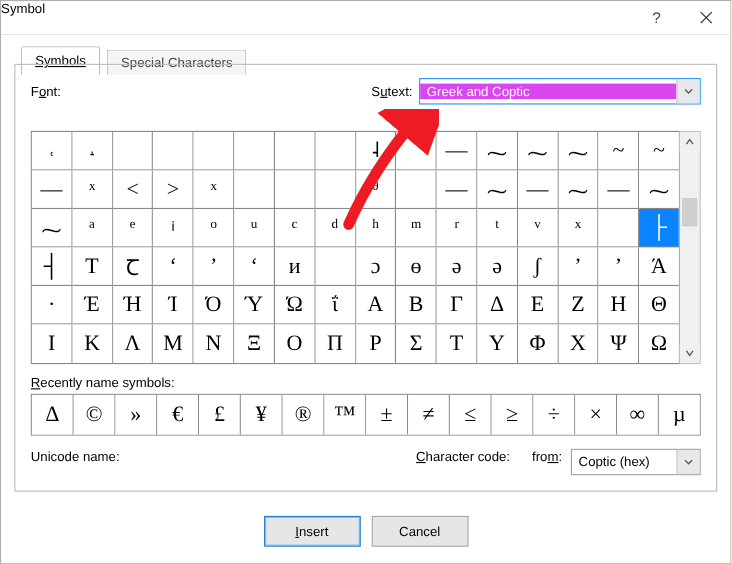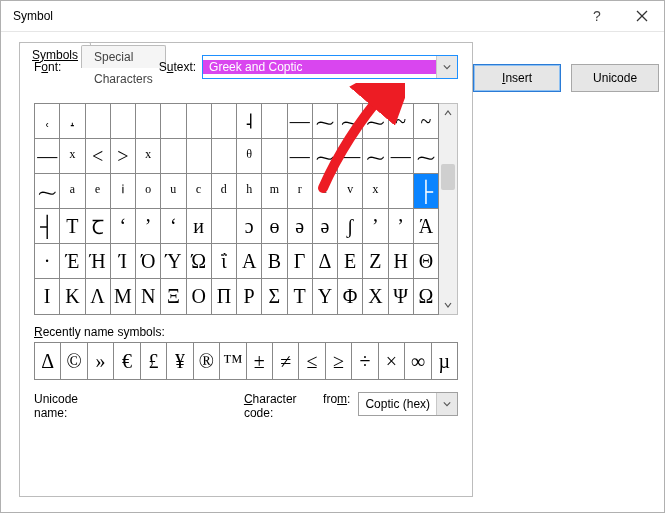--- a/index.html
+++ b/index.html
@@ -1,21 +1,21 @@
 <!DOCTYPE html>
 <html><head>
 <meta charset="utf-8">
 <style>
   html,body{margin:0;padding:0;font-family:"Segoe UI",Arial,sans-serif;font-size:12px;color:#000;background:#fff}
   .window{width:665px;height:513px;box-sizing:border-box;border:1px solid #b0b0b0;background:#fff;position:relative}
-  .titlebar{height:30px;display:flex;align-items:center;padding-left:12px;border-bottom:1px solid #e6e6e6}
+  .titlebar{height:30px;display:flex;align-items:flex-start;padding-left:0;border-bottom:1px solid #e6e6e6}
   .titlebar .title{flex:1;font-size:12px}
   .titlebar .tbtn{width:45px;height:30px;display:flex;align-items:center;justify-content:center;color:#444}
   .titlebar .tbtn svg{display:block}
-  .body{padding:10px 12px 16px 12px;box-sizing:border-box;height:calc(100% - 30px);display:flex;}
+  .body{padding:10px 12px 16px 12px;box-sizing:border-box;height:calc(100% - 30px);display:flex;flex-direction:column}
   
   .tabs{position:relative;height:26px;margin-left:6px}
   .tab{position:absolute;top:0;height:25px;line-height:25px;padding:0 12px;border:1px solid #bcbcbc;border-bottom:none;background:#fff;font-size:12px;border-radius:2px 2px 0 0}
   .tab.inactive{background:#f5f5f5;top:3px;height:22px;line-height:22px;color:#444}
   .tab u{text-decoration:underline}
   .panel{border:1px solid #bcbcbc;flex:1;padding:12px 14px 14px 14px;display:flex;flex-direction:column;position:relative}
   .row{display:flex;align-items:center;gap:6px}
   .row.sel{margin-bottom:20px}
   .label u{text-decoration:underline}
   .combo{display:flex;align-items:center;border:1px solid #a0a0a0;background:#fff;height:22px}
@@ -33,21 +33,21 @@
   .gcell.sel{background:#0a84ff;color:#fff}
   .vscroll{width:18px;border:1px solid #c0c0c0;border-left:none;background:#f0f0f0;display:flex;flex-direction:column}
   .vscroll .arr{height:18px;display:flex;align-items:center;justify-content:center;background:#f0f0f0}
   .vscroll .track{flex:1;position:relative}
   .vscroll .thumb{position:absolute;left:2px;right:2px;background:#cfcfcf;border-radius:2px}
   .section-label{margin-top:10px;margin-bottom:3px}
   .recent{border:1px solid #888;display:flex;height:36px}
   .recent .gcell{border-bottom:none}
   .footer-row{display:flex;align-items:flex-start;margin-top:12px;gap:8px}
   .textin{border:1px solid #a0a0a0;height:22px;width:56px;padding:0 6px;font-family:inherit;font-size:12px}
-  .buttons{display:flex;justify-content:flex-end;gap:10px;margin-top:22px}
+  .buttons{display:flex;justify-content:center;gap:10px;margin-top:22px}
   .btn{min-width:86px;height:26px;border:1px solid #a8a8a8;background:#e6e6e6;display:flex;align-items:center;justify-content:center;font-size:12px}
   .btn.primary{border:1px solid #2a7bd6;box-shadow:0 0 0 1px #8fc1f2 inset}
   
   .arrow-overlay{position:absolute;pointer-events:none}
   .small{font-size:12px}
 </style>
 </head>
 <body>
 
 <div class="window">
@@ -62,21 +62,21 @@
       <svg width="12" height="12">
           <line x1="1" y1="1" x2="11" y2="11" stroke="#333" stroke-width="1.2"></line>
           <line x1="11" y1="1" x2="1" y2="11" stroke="#333" stroke-width="1.2"></line>
         </svg>
     </div>
   </div>
 
   <div class="body">
     <div class="tabs">
       <div class="tab" style="left:0"><u>Symbols</u></div>
-      <div class="tab inactive" style="left:62px"><span>Special Characters</span></div>
+      <div class="tab inactive" style="left:78px"><span>Special Characters</span></div>
     </div>
 
     <div class="panel">
 
       <div class="row sel">
         <span class="label small"><span>F</span><u>o</u><span>nt:</span></span>
         <div style="flex:1"></div>
         <span class="label small"><span>S</span><u>u</u><span>text:</span></span>
         <div class="combo hl" style="width:254px">
           <div class="val">Greek and Coptic</div>
@@ -260,17 +260,17 @@
           </defs>
         <path d="M38,105 Q60,55 100,8" stroke="#ed1c24" stroke-width="10" fill="none" stroke-linecap="round" marker-end="url(#ah)"></path>
       </svg>
     </div>
 
     <div class="buttons">
       <div class="btn primary">
           <span><u>I</u><span>nsert</span></span>
         </div>
       <div class="btn">
-          <span>Unicode</span>
+          <span>Cancel</span>
         </div>
     </div>
   </div>
 </div>
 
 </body></html>

